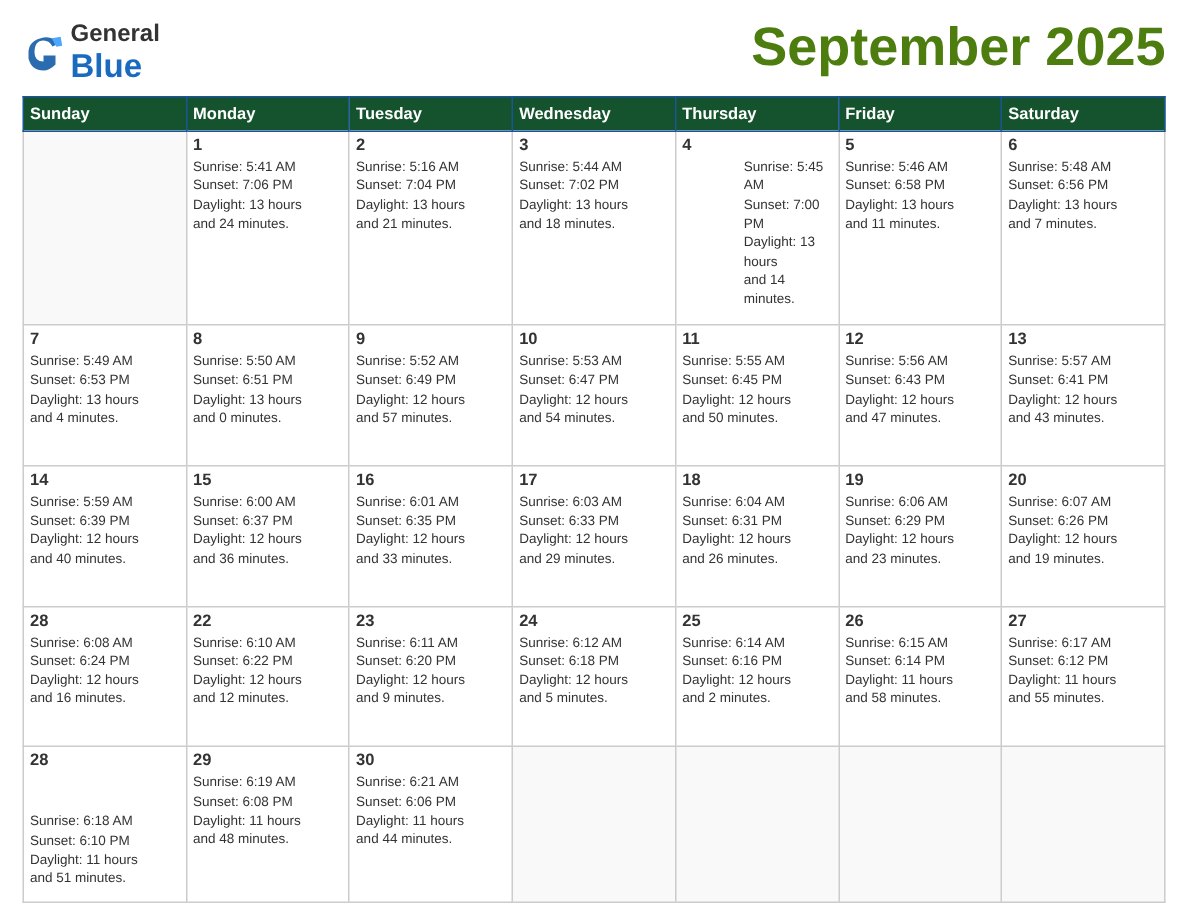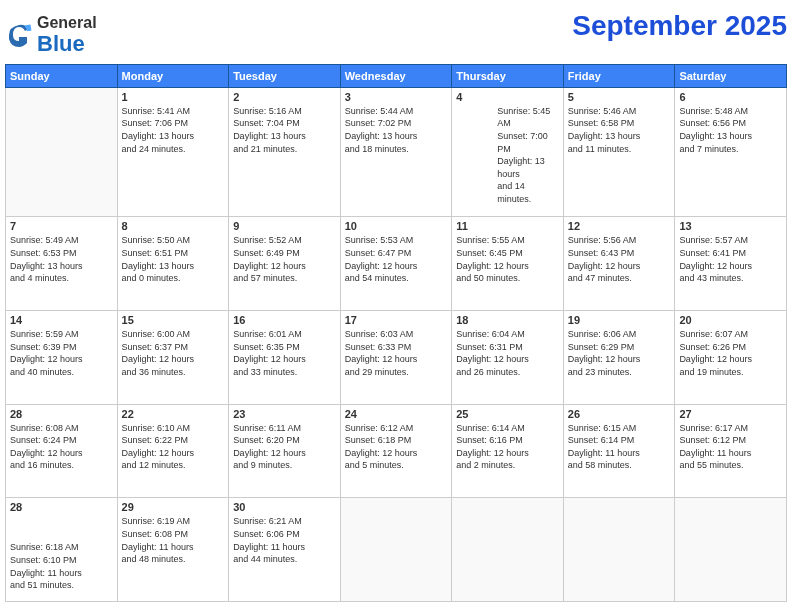--- a/index.html
+++ b/index.html
@@ -6,21 +6,21 @@
     body {
       font-family: Arial, sans-serif;
       background: #fff;
       width: 792px;
       height: 612px;
       overflow: hidden;
     }
     .page {
       width: 792px;
       height: 612px;
-      padding: 10px 5px;
+      padding: 10px 15px;
       display: flex;
       flex-direction: column;
     }
     .header {
       display: flex;
       align-items: flex-start;
       justify-content: space-between;
       margin-bottom: 8px;
     }
     .logo {
@@ -45,35 +45,35 @@
     }
     .logo-icon {
       width: 28px;
       height: 28px;
       margin-right: 4px;
     }
     .title-block {
       text-align: right;
     }
     .month-title {
-      font-size: 28px;
-      font-weight: bold;
-      color: #1d4ed8;
+      font-size: 36px;
+      font-weight: bold;
+      color: #4d7c0f;
     }
     .subtitle {
       font-size: 14px;
       color: #555;
     }
     .calendar {
       width: 100%;
       border-collapse: collapse;
       flex: 1;
     }
     .calendar thead th {
-      background-color: #3b82f6;
+      background-color: #14532d;
       color: #fff;
       font-size: 11px;
       font-weight: bold;
       padding: 5px 4px;
       text-align: left;
       border: 1px solid #1a5499;
     }
     .calendar tbody td {
       border: 1px solid #ccc;
       vertical-align: top;

